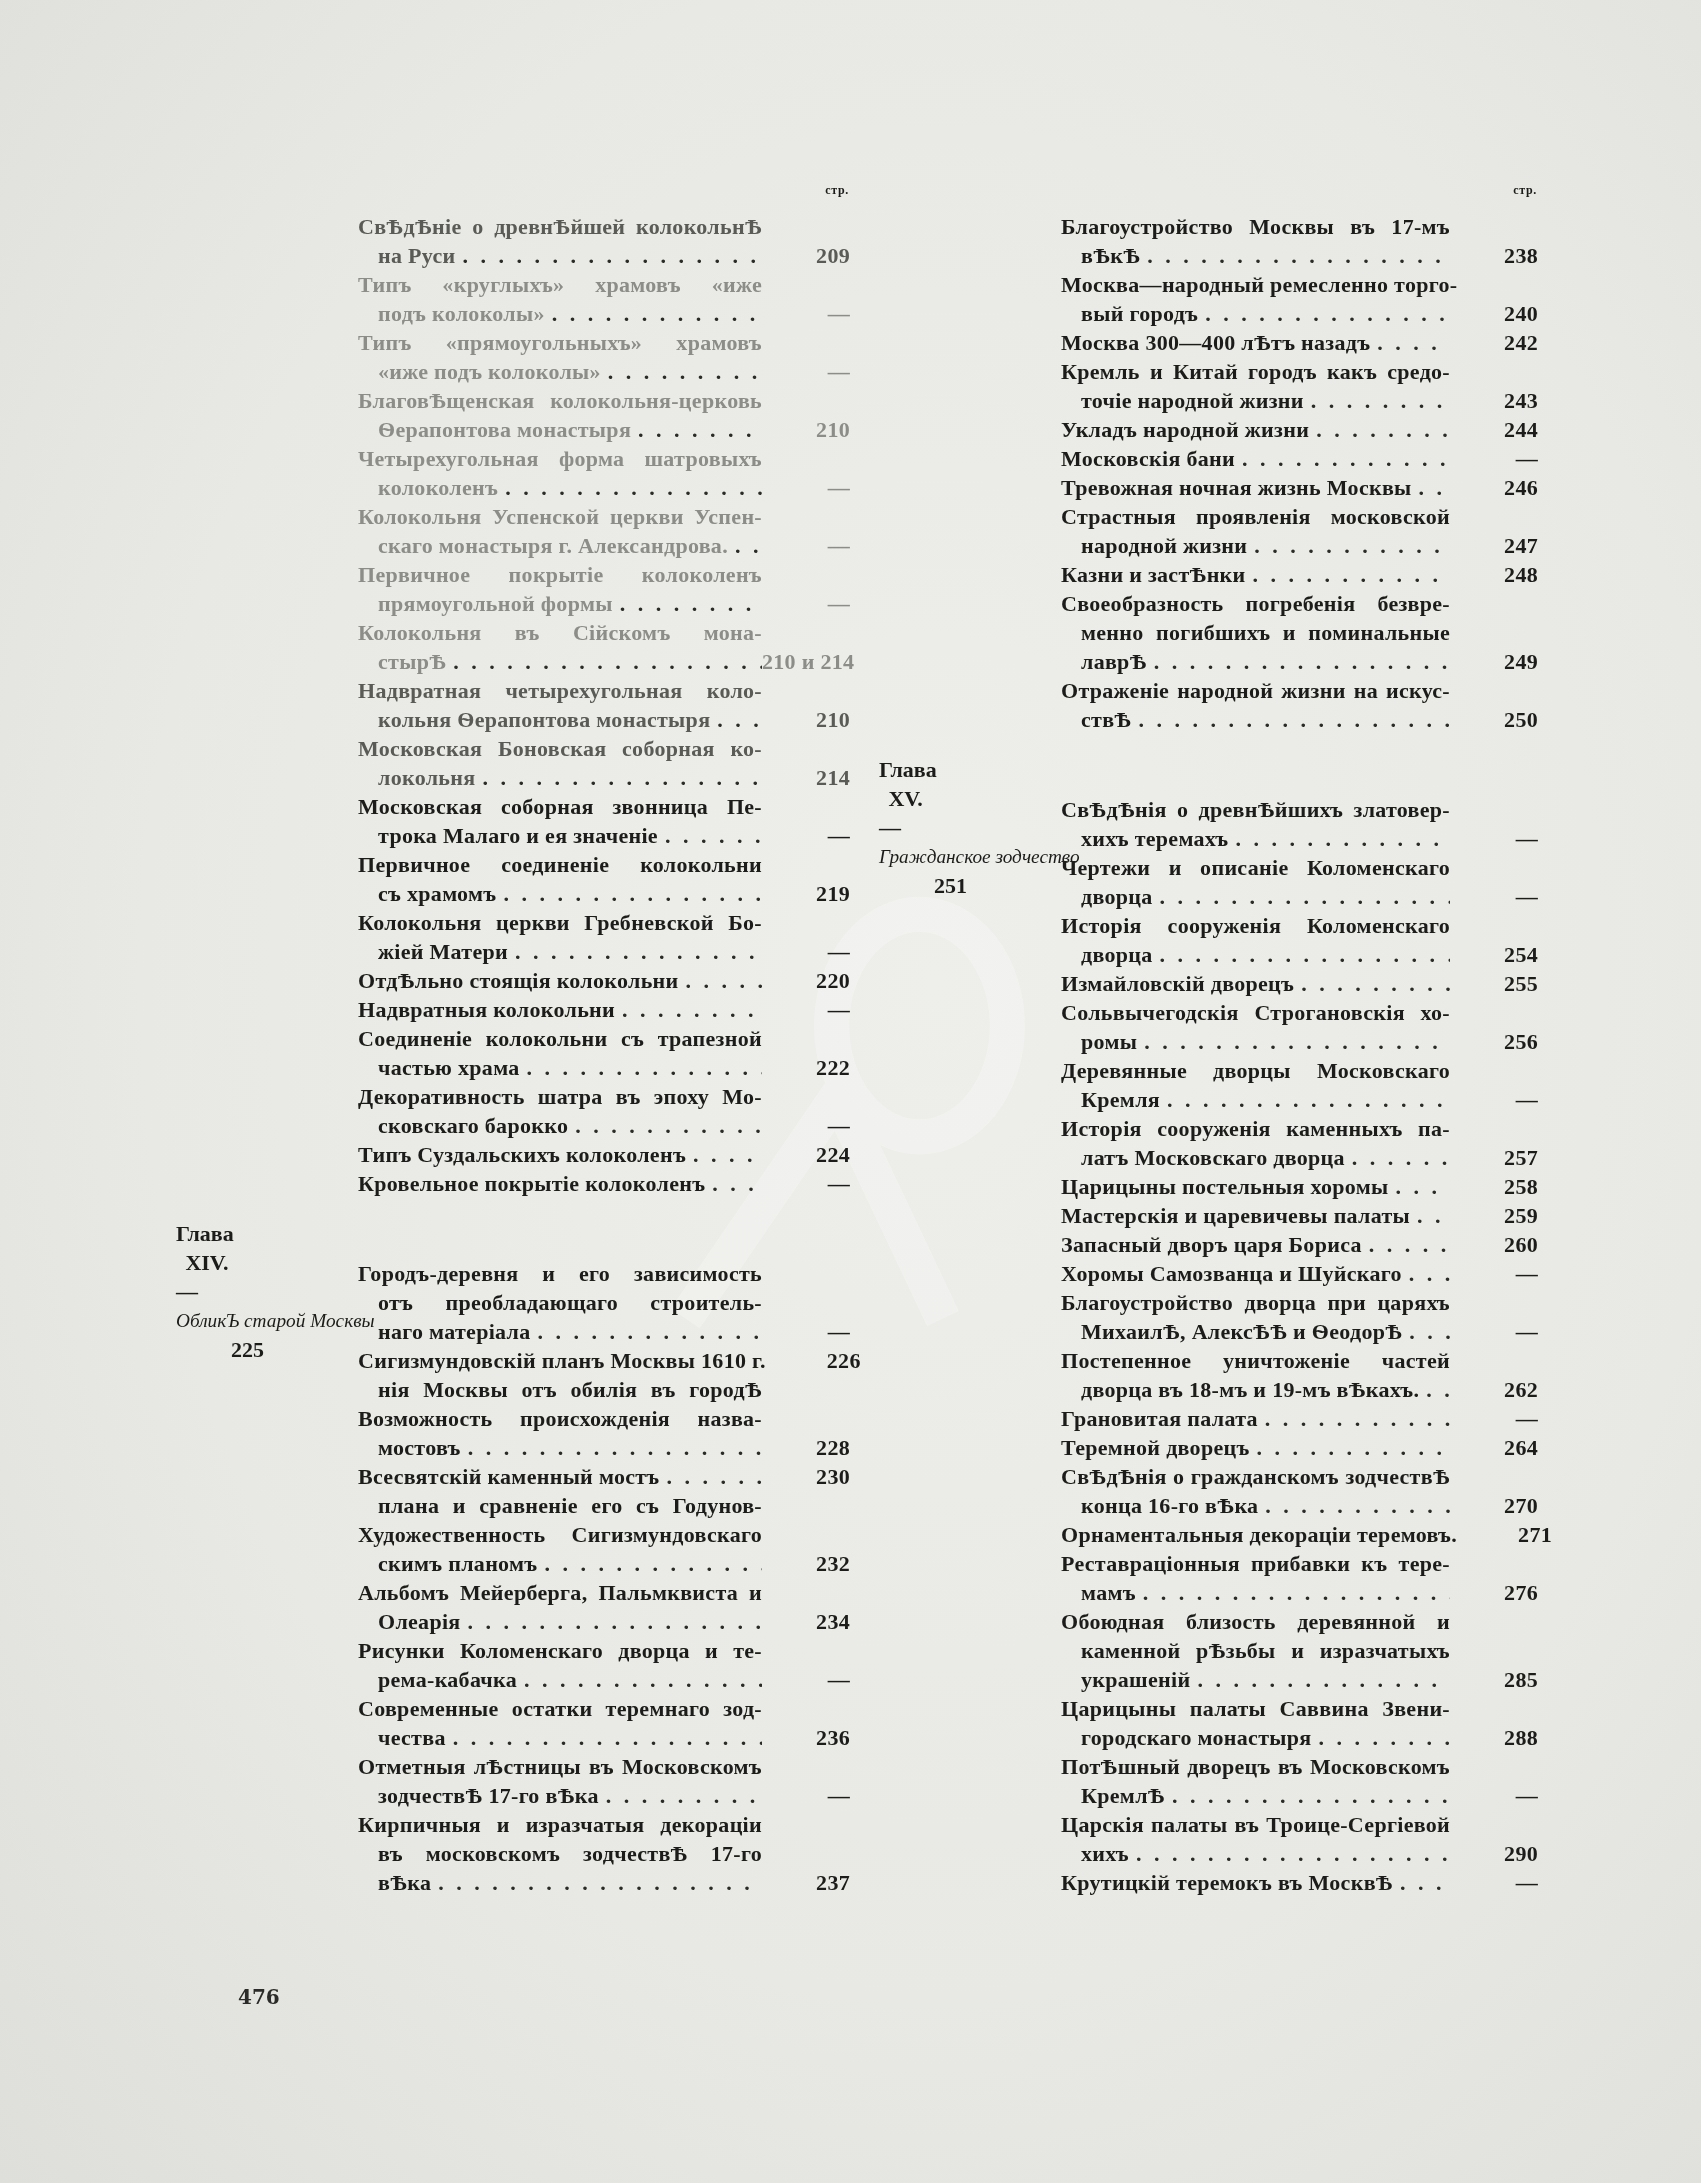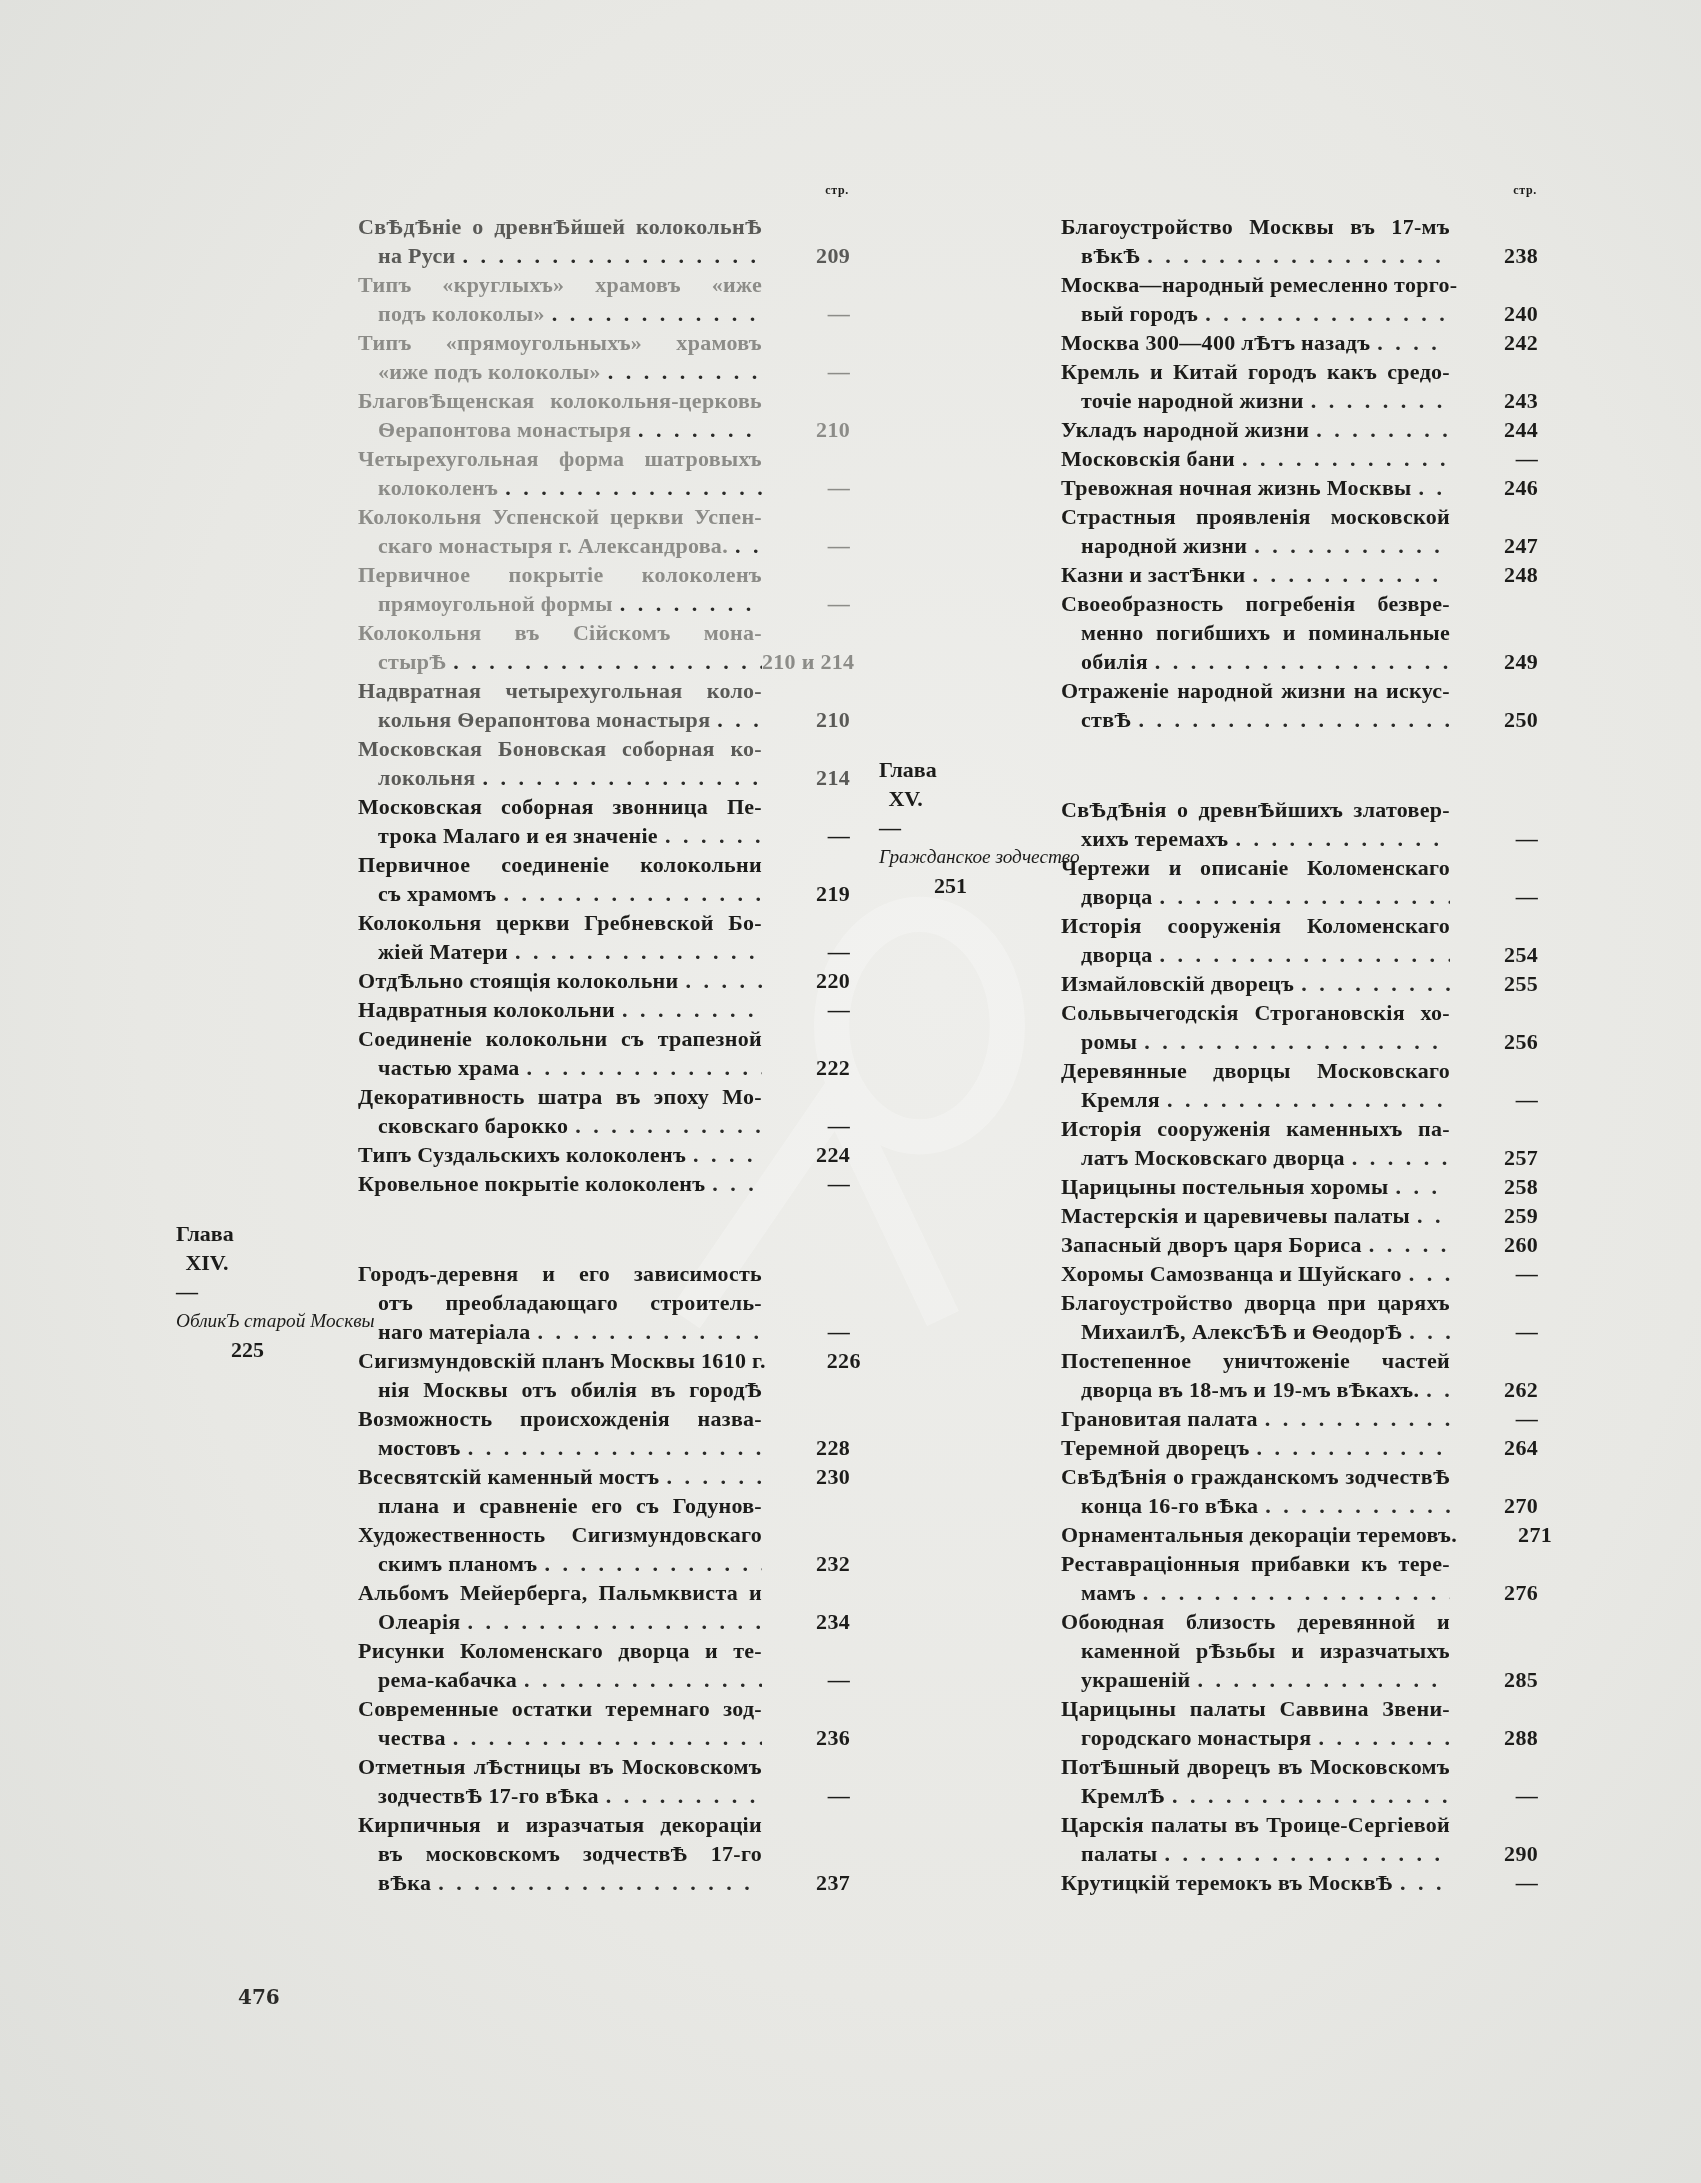--- a/index.html
+++ b/index.html
@@ -516,21 +516,21 @@
         <div class="entry">
           <div class="line indent0">
             <span class="txt justify">Своеобразность погребенія безвре-</span>
             <span class="pg"></span>
           </div>
           <div class="line indent1">
             <span class="txt justify">менно погибшихъ и поминальные</span>
             <span class="pg"></span>
           </div>
           <div class="line indent1">
-            <span class="txt">обилія</span>
+            <span class="txt">лаврѢ</span>
             <span class="dots"></span>
             <span class="pg">249</span>
           </div>
         </div>
         <div class="entry">
           <div class="line indent0">
             <span class="txt justify">Отраженіе народной жизни на искус-</span>
             <span class="pg"></span>
           </div>
           <div class="line indent1">
@@ -751,21 +751,21 @@
             <span class="dots"></span>
             <span class="pg">—</span>
           </div>
         </div>
         <div class="entry">
           <div class="line indent0">
             <span class="txt justify">Царскія палаты въ Троице-Сергіевой</span>
             <span class="pg"></span>
           </div>
           <div class="line indent1">
-            <span class="txt">палаты</span>
+            <span class="txt">хихъ</span>
             <span class="dots"></span>
             <span class="pg">290</span>
           </div>
         </div>
         <div class="entry">
           <div class="line indent0">
             <span class="txt">Крутицкій теремокъ въ МосквѢ</span>
             <span class="dots"></span>
             <span class="pg">—</span>
           </div>

